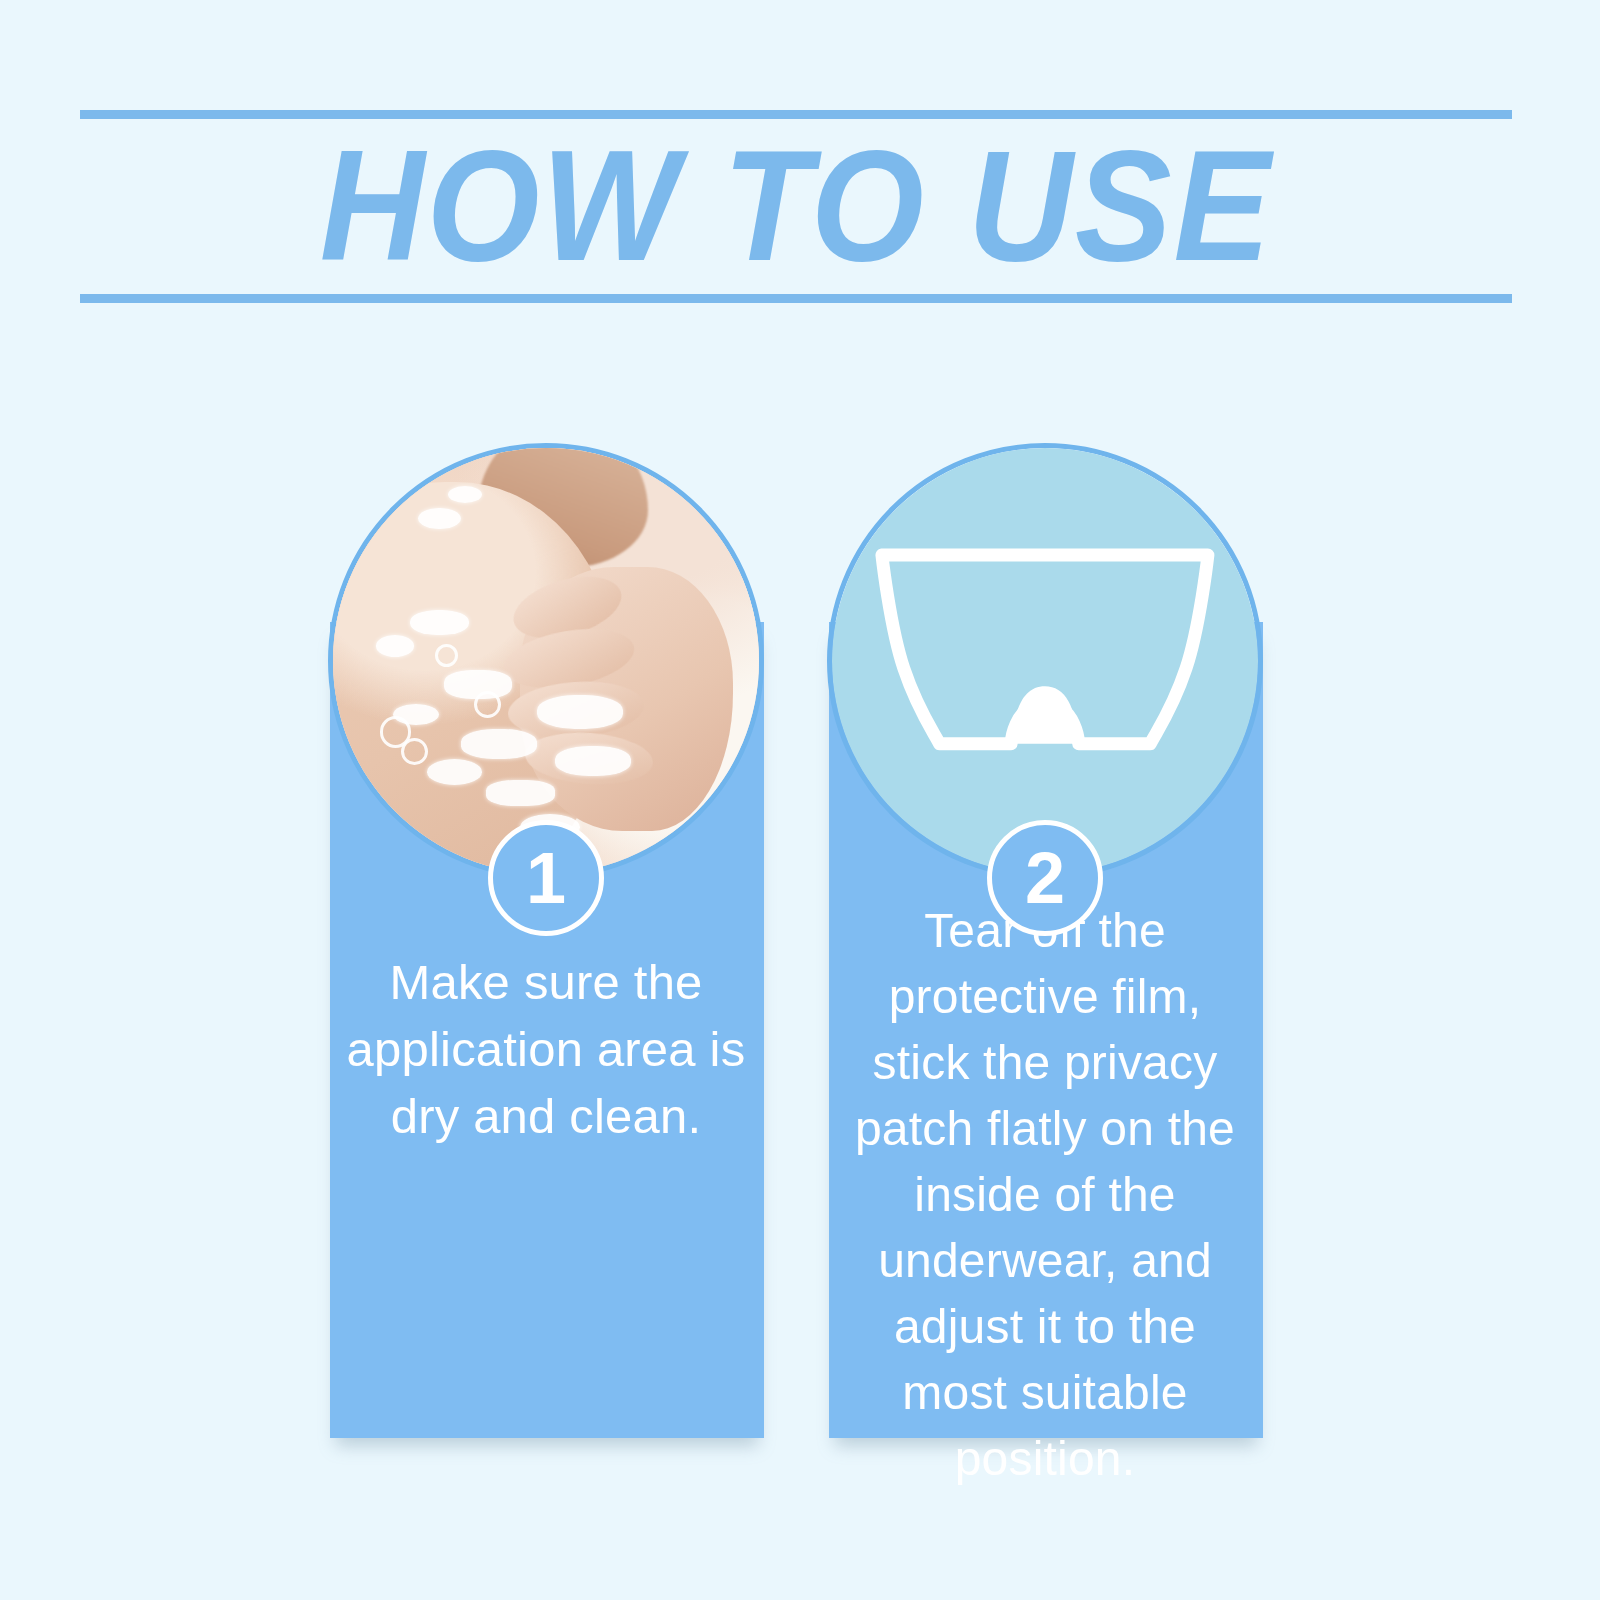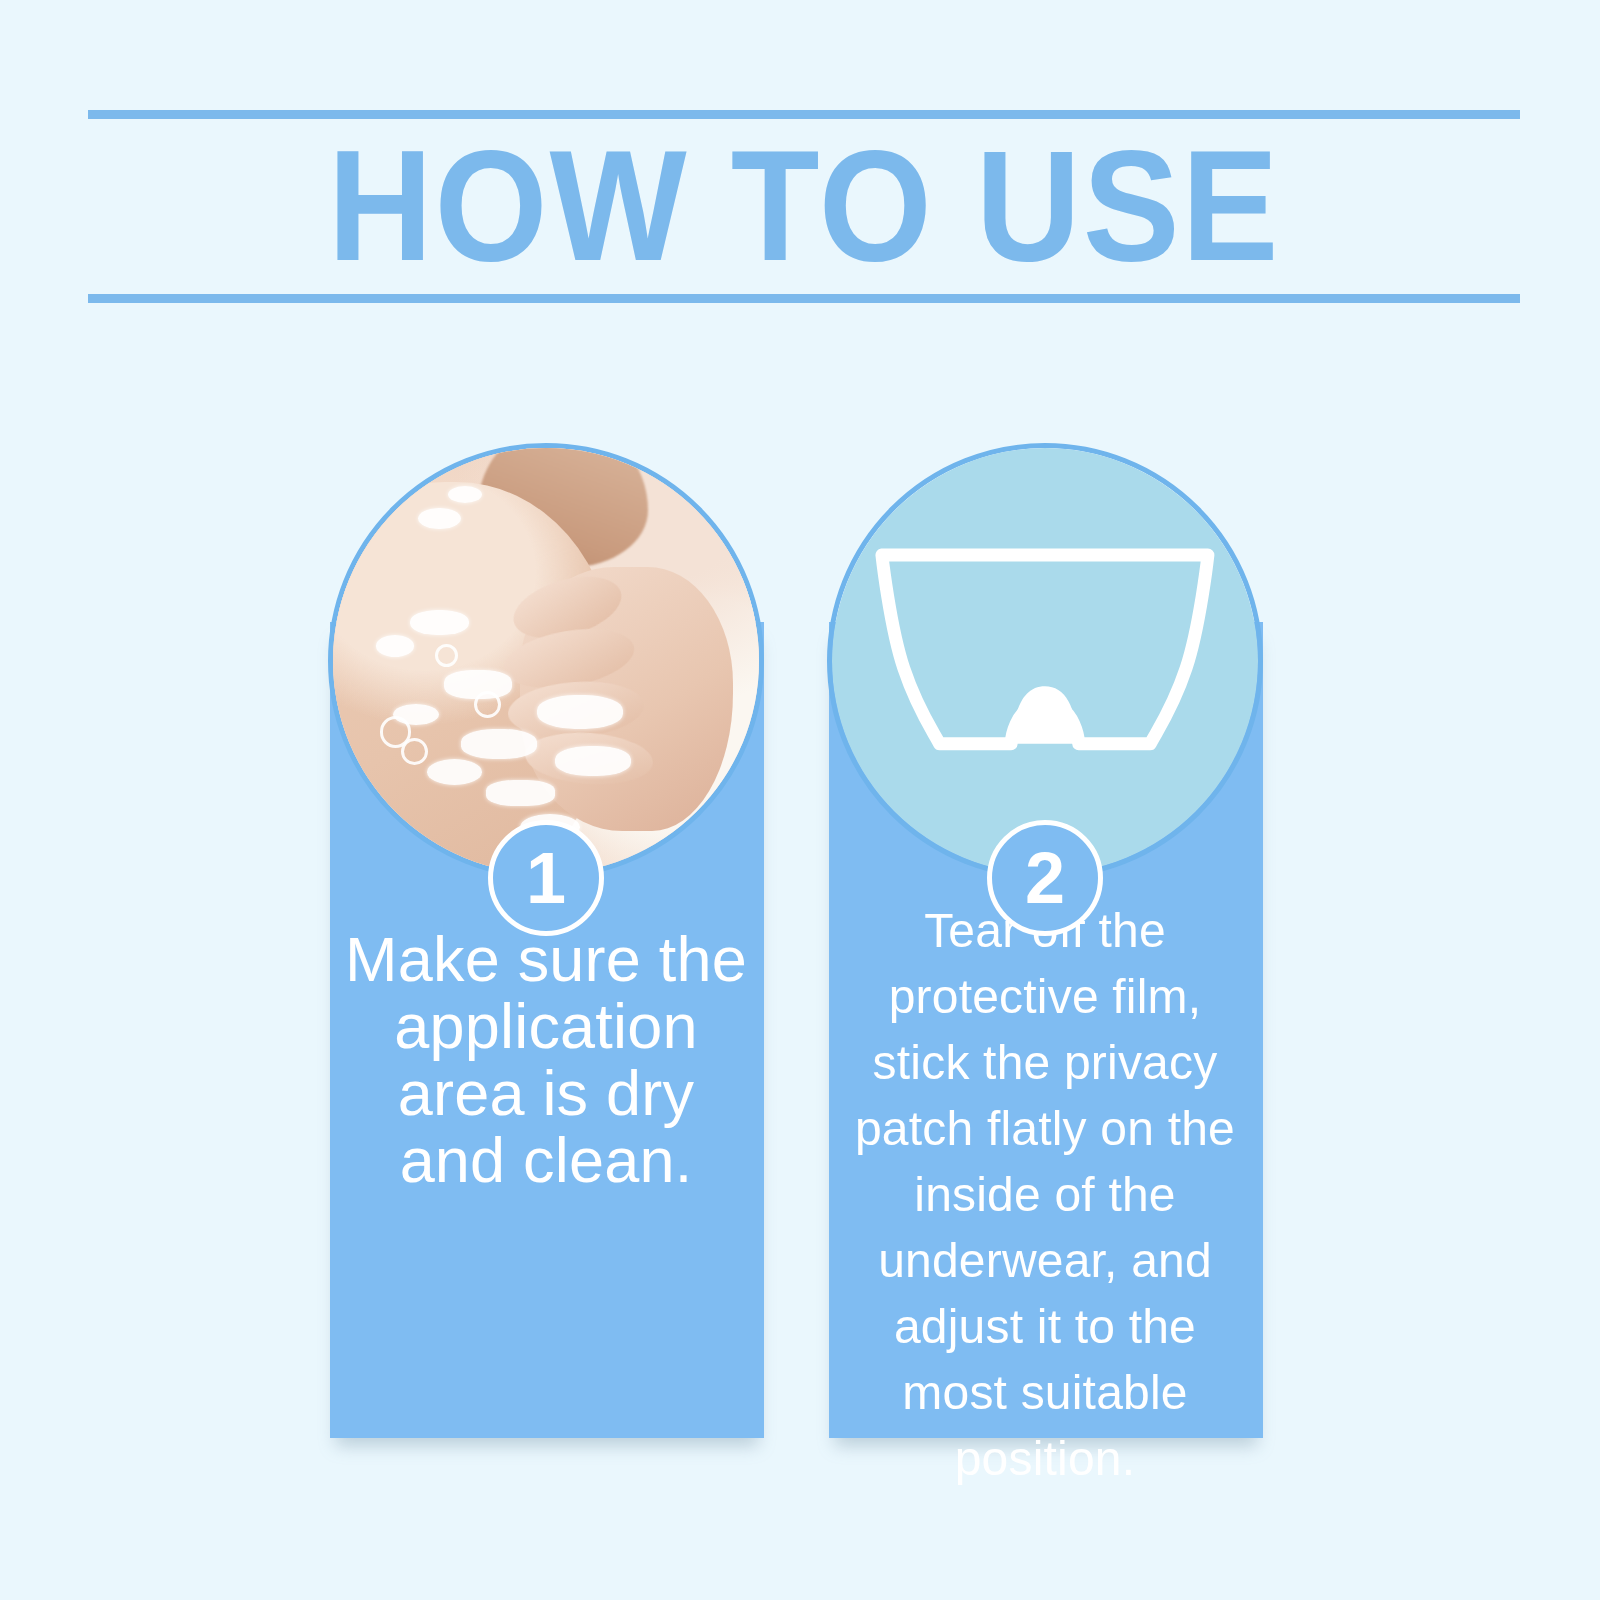--- a/index.html
+++ b/index.html
@@ -11,24 +11,25 @@
     height: 1600px;
     background: #eaf7fd;
     font-family: "Liberation Sans", sans-serif;
     overflow: hidden;
     position: relative;
   }
 
   
   #header {
     position: absolute;
-    left: 88px;
+    left: 80px;
     top: 110px;
     width: 1432px;
     height: 200px;
+    font-style: italic;
   }
   .rule {
     position: absolute;
     left: 0;
     width: 1432px;
     height: 9px;
     background: #7cb9ec;
   }
   #rule-top  { top: 0px; }
   #rule-bottom { top: 184px; }
@@ -172,25 +173,25 @@
     font-weight: bold;
     line-height: 106px;
     text-align: center;
     z-index: 4;
   }
 
   
   .caption {
     position: absolute;
     left: 14px;
-    top: 483px;
+    top: 506px;
     width: 408px;
     text-align: center;
     color: #ffffff;
-    font-size: 63px;
+    font-size: 49px;
     line-height: 67px;
     font-weight: 300;
     letter-spacing: 0.2px;
   }
   #caption-2 { top: 455px; font-size: 48px; line-height: 66px; }
 </style>
 </head>
 <body>
 
 <div id="header">

